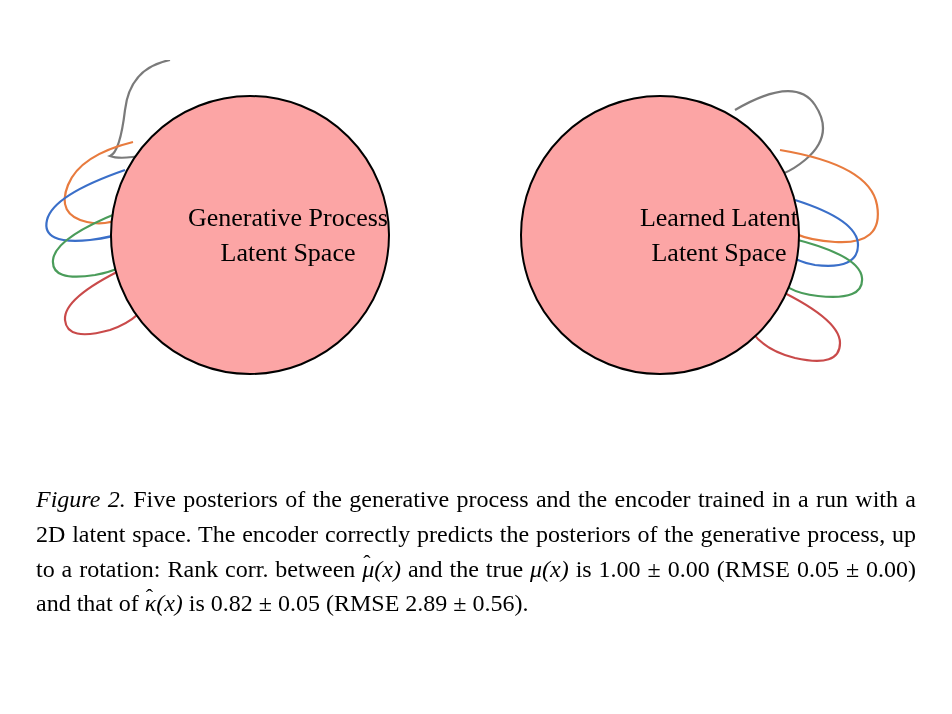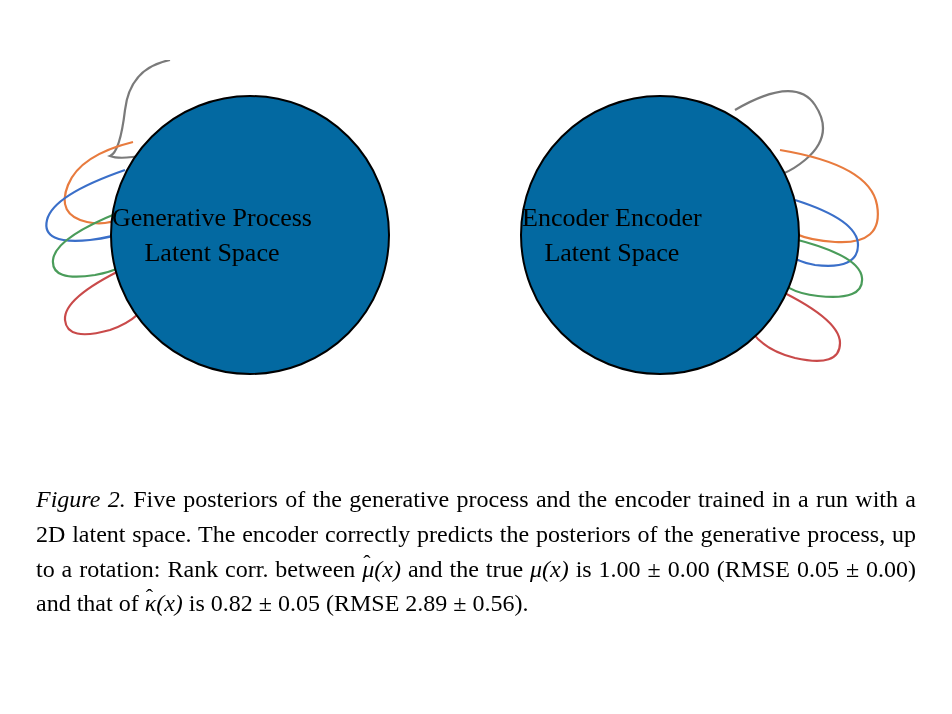--- a/index.html
+++ b/index.html
@@ -32,25 +32,25 @@
     .circle-right {
       left: 490px;
       top: 50px;
     }
     .big-circle {
       width: 280px;
       height: 280px;
       border: 2.5px solid #000;
       border-radius: 50%;
       position: relative;
-      background: #0369a1;
+      background: #fca5a5;
       z-index: 2;
       display: flex;
       align-items: center;
-      justify-content: flex-start;
+      justify-content: flex-end;
       text-align: center;
     }
     .circle-label {
       font-size: 26px;
       line-height: 1.35;
       color: #000;
       font-family: Georgia, 'Times New Roman', Times, serif;
     }
     .bumps-left {
       position: absolute;
@@ -132,21 +132,21 @@
       <path d="M 140 90 Q 230 105 237 145 Q 244 185 195 182 Q 146 179 135 155" fill="none" stroke="#e87b3e" stroke-width="2.2"></path>
 
       <path d="M 155 140 Q 218 160 218 185 Q 218 210 175 205 Q 145 200 140 180" fill="none" stroke="#3a6fc9" stroke-width="2.2"></path>
 
       <path d="M 150 178 Q 220 195 222 218 Q 224 241 178 236 Q 142 232 135 212" fill="none" stroke="#4a9c5a" stroke-width="2.2"></path>
 
       <path d="M 128 225 Q 200 258 200 283 Q 200 308 155 298 Q 115 288 105 258" fill="none" stroke="#c94a4a" stroke-width="2.2"></path>
     </svg>
     <div class="big-circle">
       <div class="circle-label">
-        <span>Encoder Encoder</span><br>
+        <span>Learned Latent</span><br>
         <span>Latent Space</span>
       </div>
     </div>
   </div>
 
 </div>
 
 <div class="caption">
   <span class="figure-label">Figure 2.</span><span> Five posteriors of the generative process and the encoder trained in a run with a 2D latent space. The encoder correctly predicts the posteriors of the generative process, up to a rotation: Rank corr. between </span><span class="math hat">μ</span><span class="math">(x)</span><span> and the true </span><span class="math">μ</span><span class="math">(x)</span><span> is </span><span>1.00 ± 0.00</span><span> (RMSE </span><span>0.05 ± 0.00</span><span>) and that of </span><span class="math hat">κ</span><span class="math">(x)</span><span> is </span><span>0.82 ± 0.05</span><span> (RMSE </span><span>2.89 ± 0.56</span><span>).</span>
 </div>

